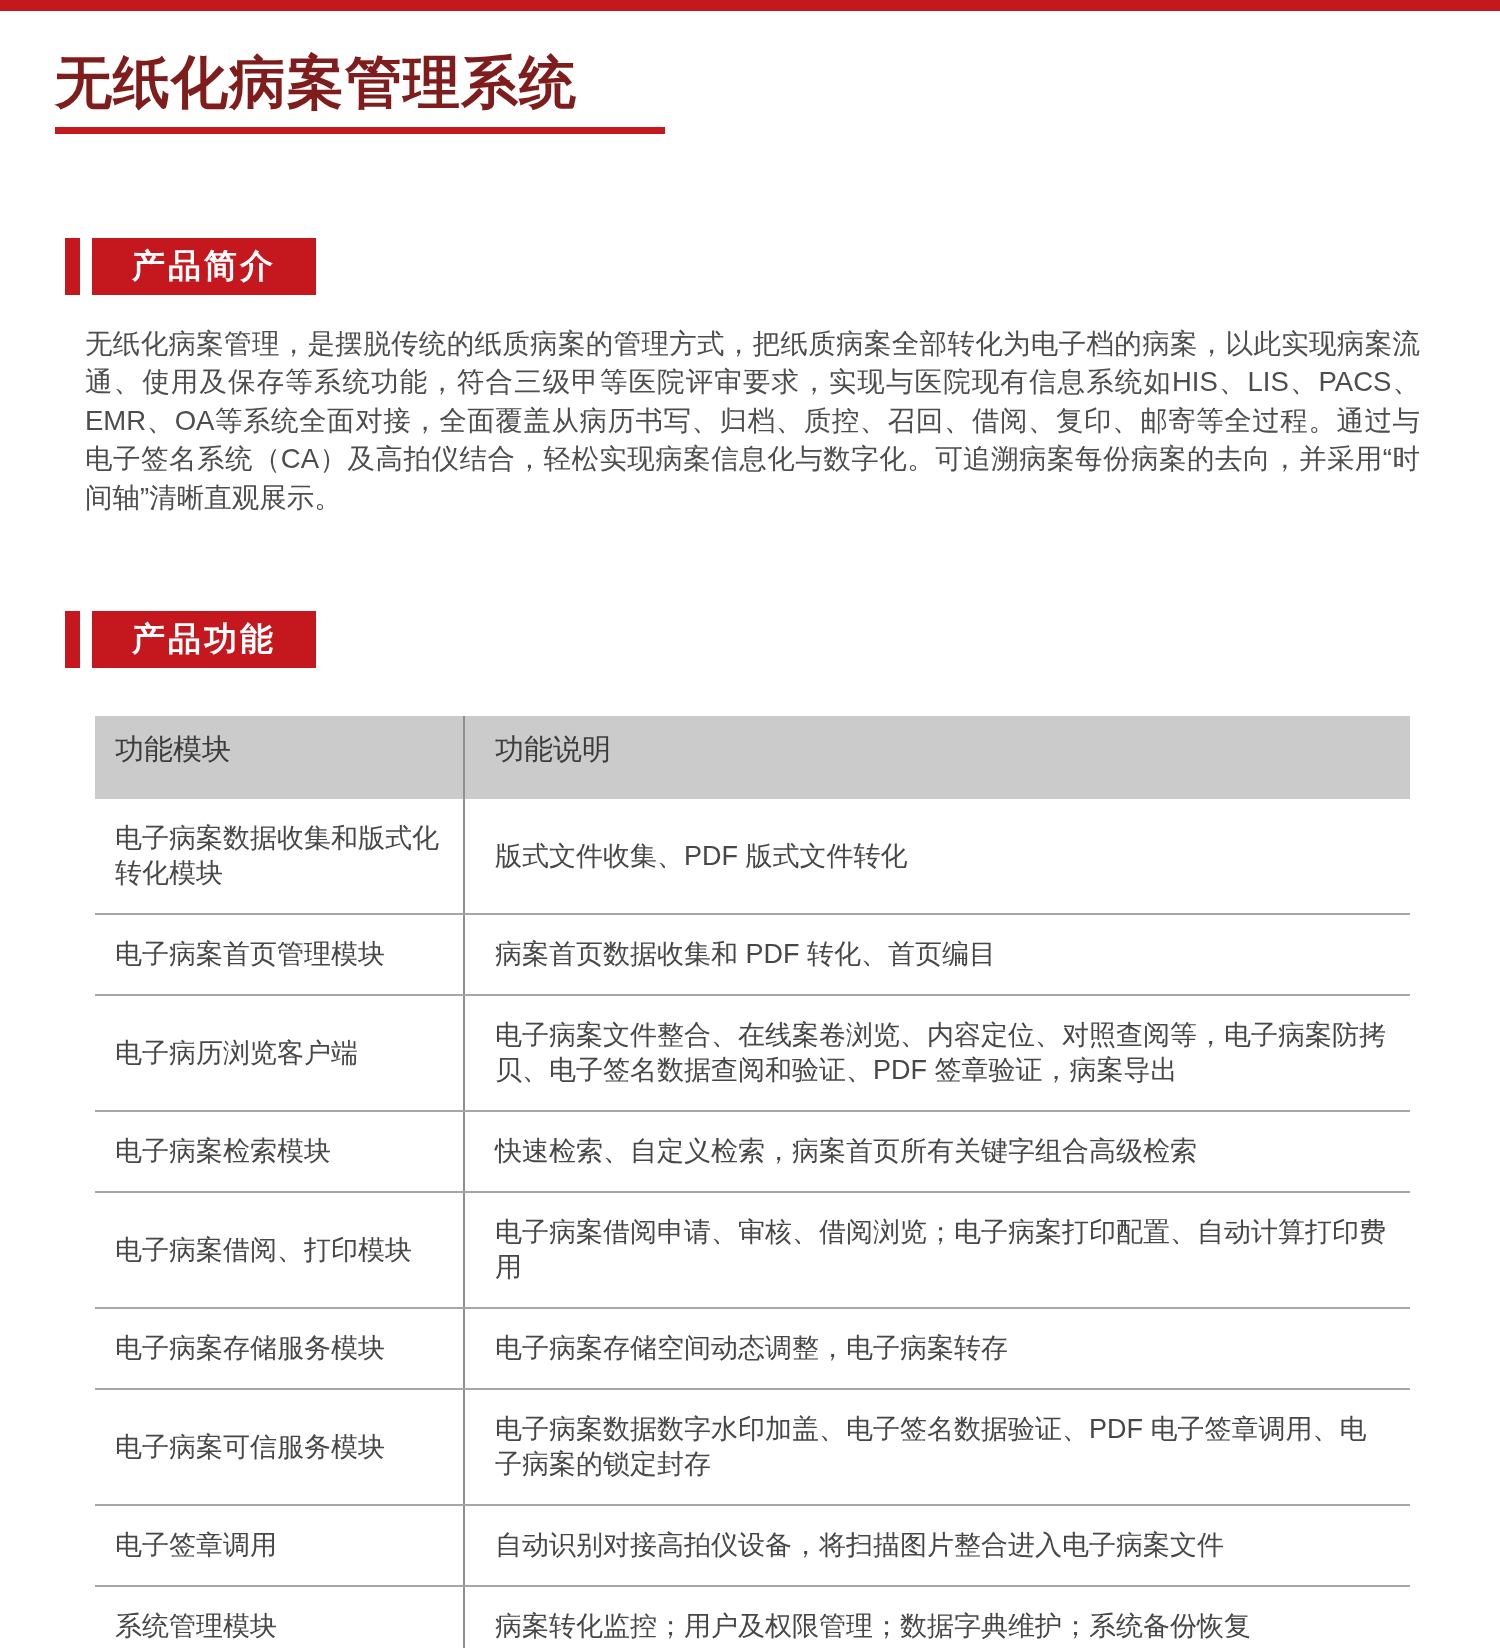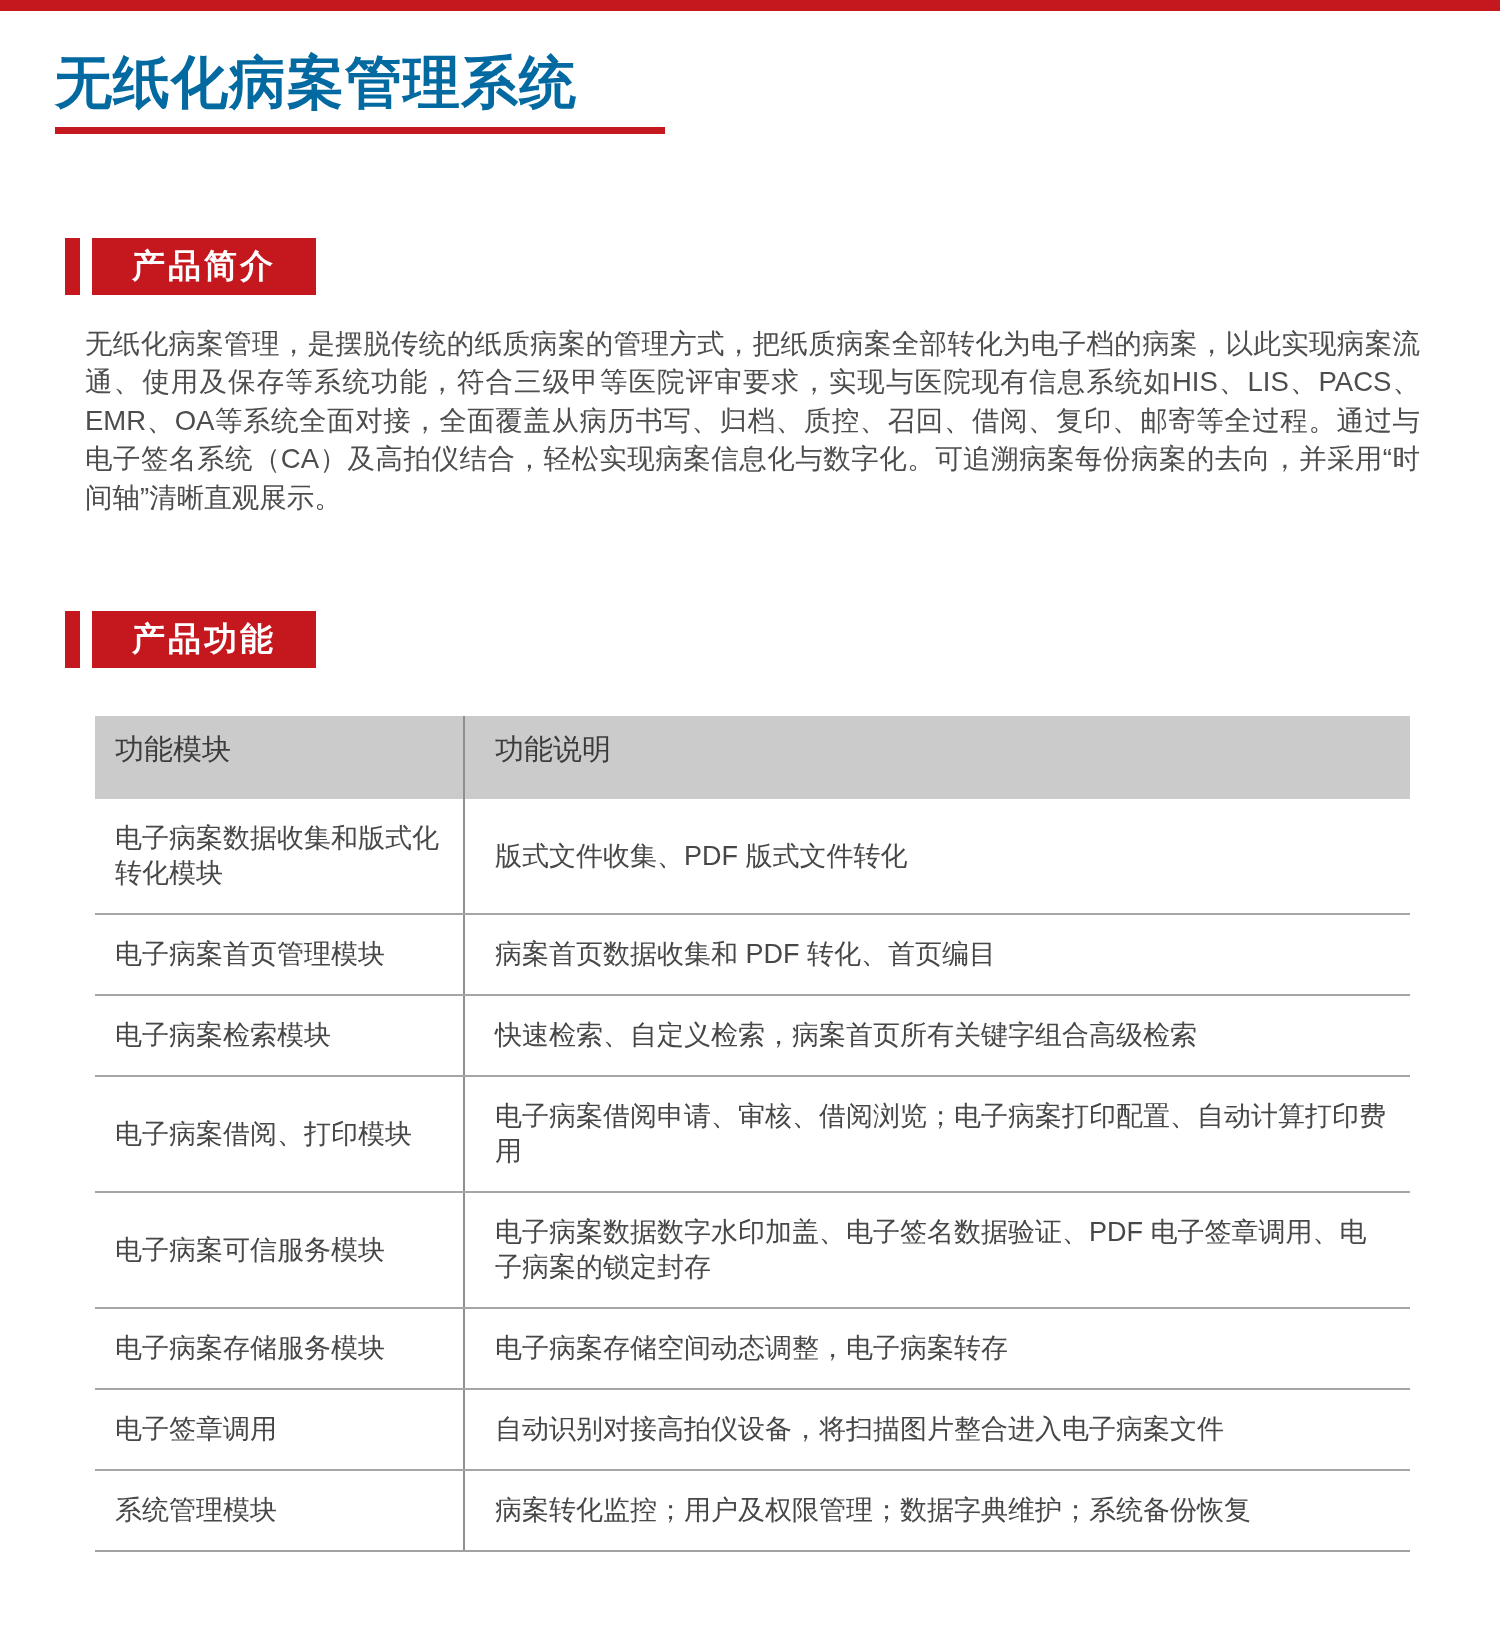--- a/index.html
+++ b/index.html
@@ -13,21 +13,21 @@
   .top-bar { height:11px; width:100%; background:#c5171e; }
   .content { padding-left:55px; }
 
   h1.page-title{
     display:inline-block;
     margin-top:40px;
     font-size:57px;
     font-weight:800;
     line-height:1.12;
     letter-spacing:1px;
-    color:#0369a1;
+    color:#7f1d1d;
     border-bottom:7px solid #c5171e;
     padding:0 88px 12px 0;
   }
 
   .badge { display:flex; height:57px; align-items:stretch;padding-left:10px; }
   .badge-bar { width:15px; background:#c5171e; margin-right:12px; }
   .badge-box {
     width:224px; background:#c5171e; color:#ffffff;
     font-size:33px; font-weight:700; letter-spacing:3px;
     display:flex; align-items:center; justify-content:center;
@@ -106,39 +106,43 @@
   <div class="t-row">
     <div class="cell-module">电子病案数据收集和版式化转化模块</div>
     <div class="cell-desc">版式文件收集、PDF 版式文件转化</div>
   </div>
 
   <div class="t-row">
     <div class="cell-module">电子病案首页管理模块</div>
     <div class="cell-desc">病案首页数据收集和 PDF 转化、首页编目</div>
   </div>
 
+  <div class="t-row">
+    <div class="cell-module">电子病历浏览客户端</div>
+    <div class="cell-desc">电子病案文件整合、在线案卷浏览、内容定位、对照查阅等，电子病案防拷贝、电子签名数据查阅和验证、PDF 签章验证，病案导出</div>
+  </div>
 
   <div class="t-row">
     <div class="cell-module">电子病案检索模块</div>
     <div class="cell-desc">快速检索、自定义检索，病案首页所有关键字组合高级检索</div>
   </div>
 
   <div class="t-row">
     <div class="cell-module">电子病案借阅、打印模块</div>
     <div class="cell-desc">电子病案借阅申请、审核、借阅浏览；电子病案打印配置、自动计算打印费用</div>
   </div>
 
   <div class="t-row">
-    <div class="cell-module">电子病案可信服务模块</div>
-    <div class="cell-desc">电子病案数据数字水印加盖、电子签名数据验证、PDF 电子签章调用、电子病案的锁定封存</div>
+    <div class="cell-module">电子病案存储服务模块</div>
+    <div class="cell-desc">电子病案存储空间动态调整，电子病案转存</div>
   </div>
 
   <div class="t-row">
-    <div class="cell-module">电子病案存储服务模块</div>
-    <div class="cell-desc">电子病案存储空间动态调整，电子病案转存</div>
+    <div class="cell-module">电子病案可信服务模块</div>
+    <div class="cell-desc">电子病案数据数字水印加盖、电子签名数据验证、PDF 电子签章调用、电子病案的锁定封存</div>
   </div>
 
   <div class="t-row">
     <div class="cell-module">电子签章调用</div>
     <div class="cell-desc">自动识别对接高拍仪设备，将扫描图片整合进入电子病案文件</div>
   </div>
 
   <div class="t-row">
     <div class="cell-module">系统管理模块</div>
     <div class="cell-desc">病案转化监控；用户及权限管理；数据字典维护；系统备份恢复</div>

